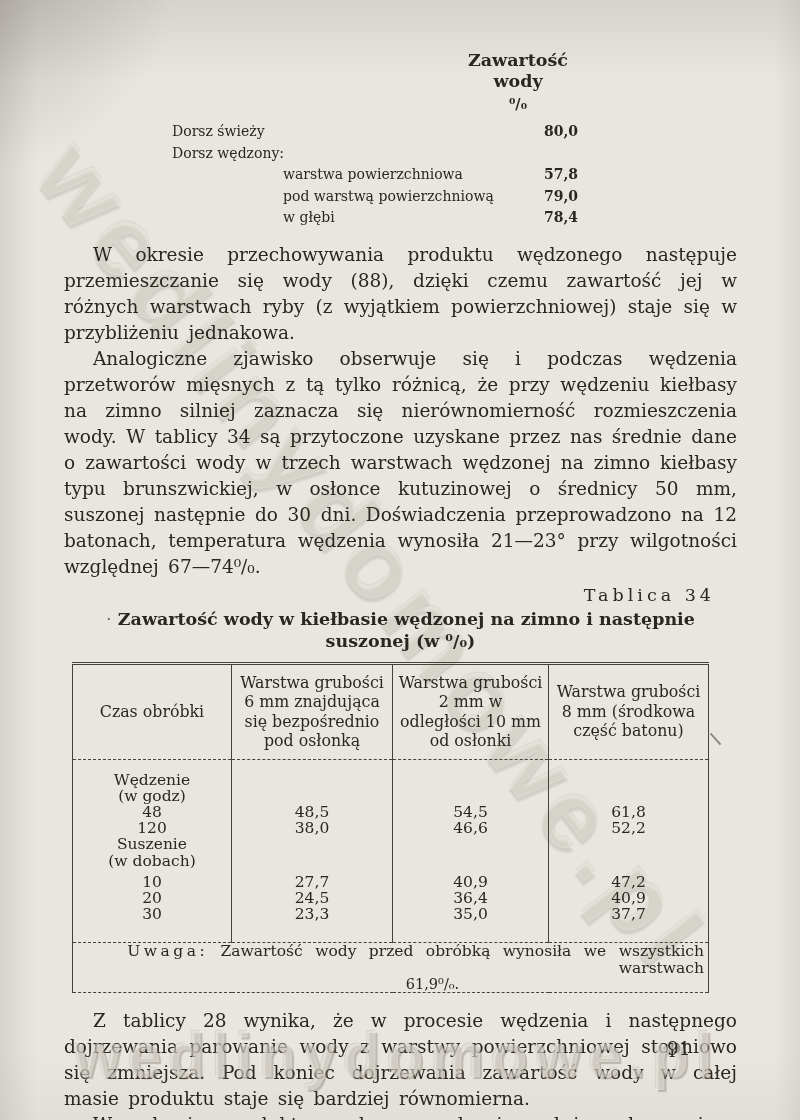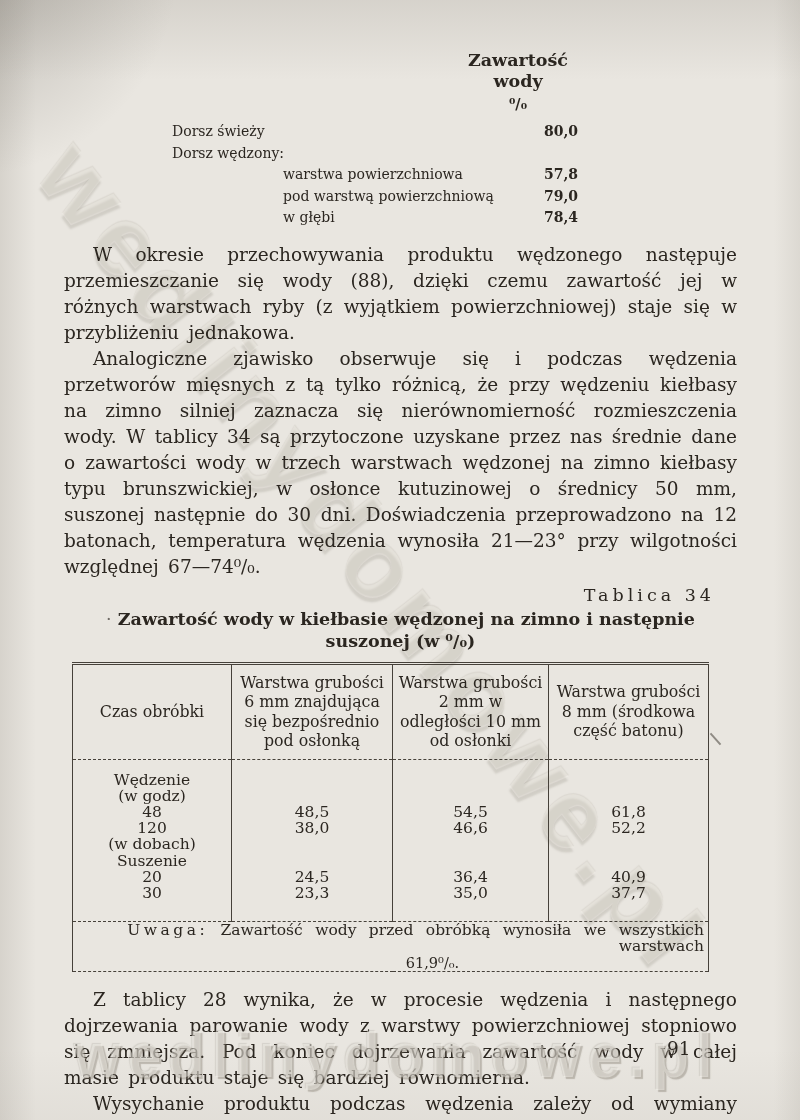--- a/index.html
+++ b/index.html
@@ -165,30 +165,36 @@
           <td>54,5</td>
           <td>61,8</td>
         </tr>
         <tr>
           <td class="cell-num">120</td>
           <td>38,0</td>
           <td>46,6</td>
           <td>52,2</td>
         </tr>
         <tr>
+          <td class="cell-label">Suszenie</td>
+          <td></td>
+          <td></td>
+          <td></td>
+        </tr>
+        <tr>
           <td class="cell-label">(w dobach)</td>
           <td></td>
           <td></td>
           <td></td>
         </tr>
-        <tr>
-          <td class="cell-label">Suszenie</td>
-          <td></td>
-          <td></td>
-          <td></td>
+        <tr class="row-gap">
+          <td class="cell-num">10</td>
+          <td>27,7</td>
+          <td>40,9</td>
+          <td>47,2</td>
         </tr>
         <tr>
           <td class="cell-num">20</td>
           <td>24,5</td>
           <td>36,4</td>
           <td>40,9</td>
         </tr>
         <tr class="row-last">
           <td class="cell-num">30</td>
           <td>23,3</td>

